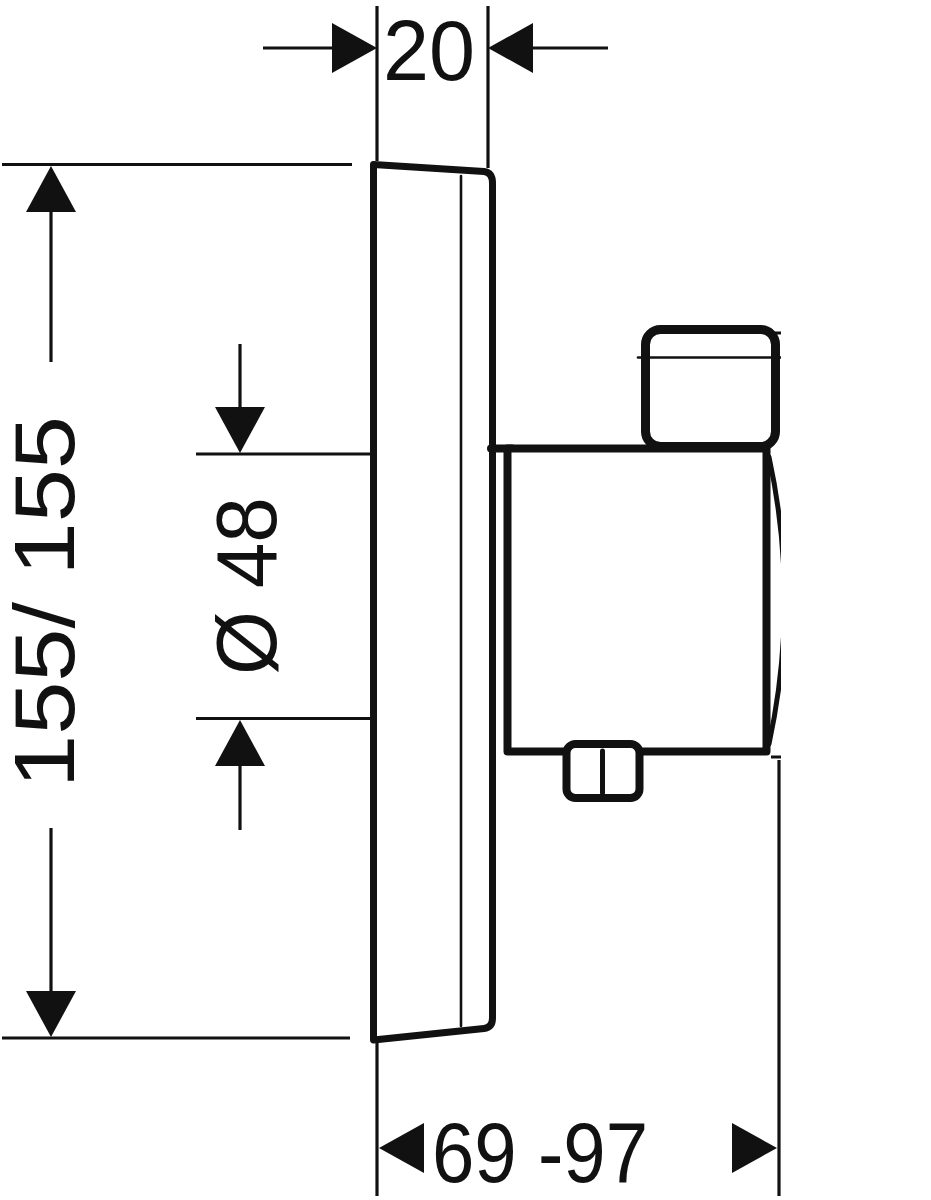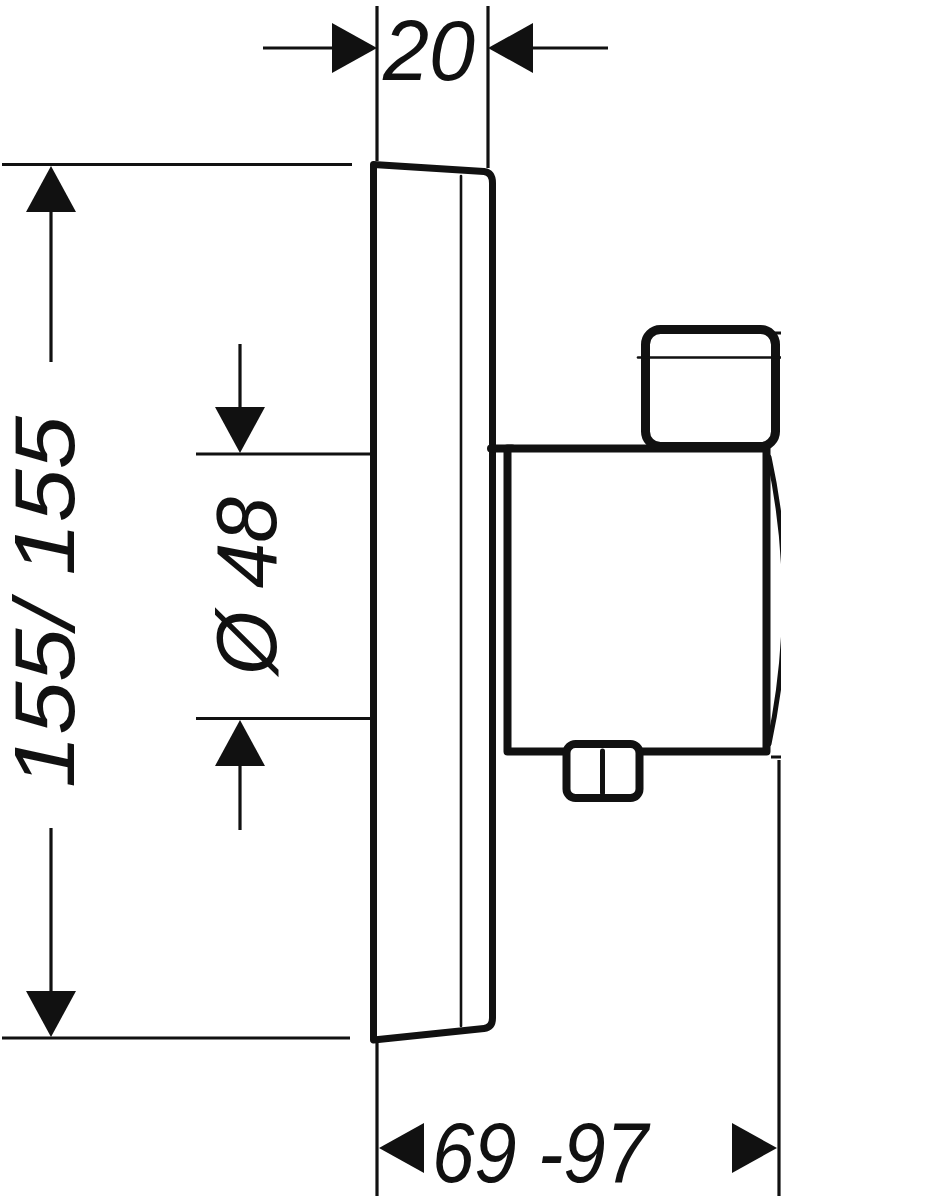--- a/index.html
+++ b/index.html
@@ -6,21 +6,20 @@
     margin: 0;
     padding: 0;
     background: #ffffff;
   }
   .stage {
     position: relative;
     width: 781px;
     height: 1200px;
     background: #ffffff;
     overflow: hidden;
-    font-style: italic;
   }
   svg { display: block; }
   .part-outline {
     fill: #ffffff;
     stroke: #111111;
     stroke-linejoin: round;
     stroke-linecap: round;
   }
   .w7 { stroke-width: 7; }
   .w8 { stroke-width: 8; }

